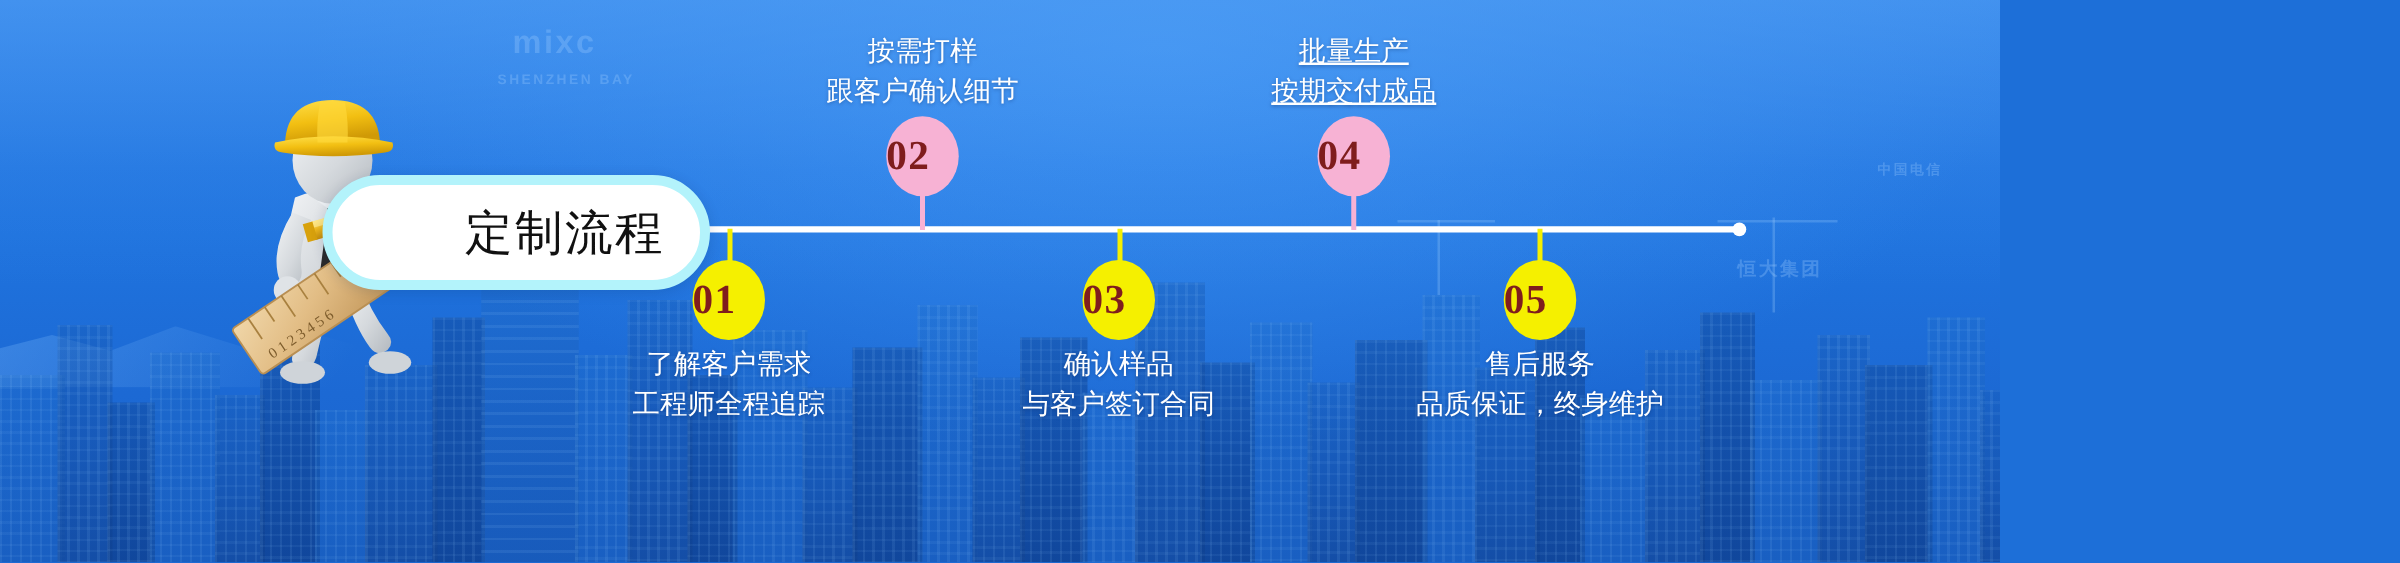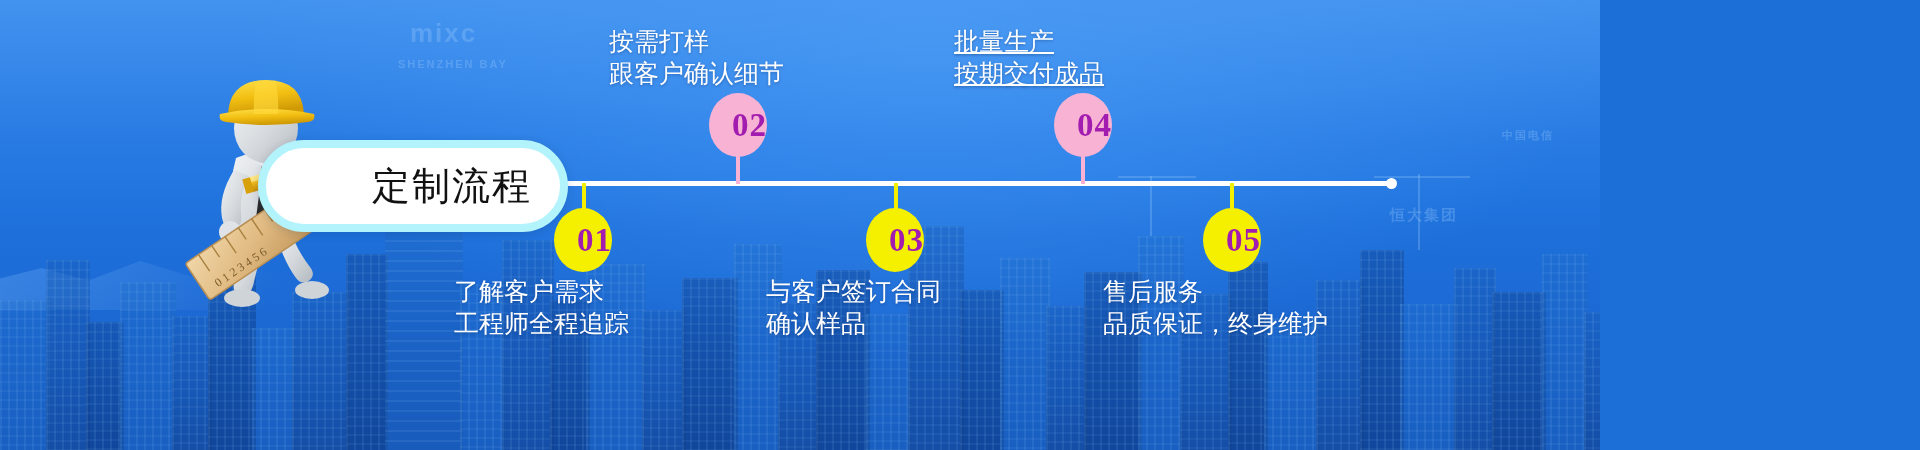--- a/index.html
+++ b/index.html
@@ -90,29 +90,29 @@
   }
 
   
   .mascot { position:absolute; left:170px; top:62px; width:190px; height:250px; }
 
   
   .node { position:absolute; }
   .stem { position:absolute; width:4px; }
   .bubble {
     position:absolute;
-    display:flex; align-items:center; justify-content:flex-end;
+    display:flex; align-items:center; justify-content:flex-start;
     border-radius:50%;
     font-family:"Liberation Serif","DejaVu Serif",serif;
-    font-weight:bold; font-size:33px; color:#a21caf;
+    font-weight:bold; font-size:33px; color:#7f1d1d;
     letter-spacing:1px;
   }
   .caption {
-    position:absolute; text-align:left; color:#ffffff;
-    font-size:25px; line-height:32px; white-space:nowrap;
+    position:absolute; text-align:center; color:#ffffff;
+    font-size:22px; line-height:32px; white-space:nowrap;
     text-shadow:0 1px 3px rgba(0,30,80,.35);
   }
 </style>
 </head>
 <body>
 
 <div id="banner">
 
   <div class="sky-haze"></div>
   <div class="mountains"></div>
@@ -272,22 +272,22 @@
       <div>跟客户确认细节</div>
     </div>
   </div>
 
   <div class="node">
     <div class="stem" style="left:894px; top:183px; height:36px; background:#f5f000;"></div>
     <div class="bubble" style="left:866px; top:208px; width:58px; height:64px; background:#f5f000;">
       <span>03</span>
     </div>
     <div class="caption" style="left:766px; top:275px; width:258px;">
+      <div>确认样品</div>
       <div>与客户签订合同</div>
-      <div>确认样品</div>
     </div>
   </div>
 
   <div class="node">
     <div class="stem" style="left:1081px; top:146px; height:38px; background:#f7b2d4;"></div>
     <div class="bubble" style="left:1054px; top:93px; width:58px; height:64px; background:#f7b2d4;">
       <span>04</span>
     </div>
     <div class="caption" style="left:954px; top:25px; width:258px;text-decoration:underline;">
       <div>批量生产</div>

